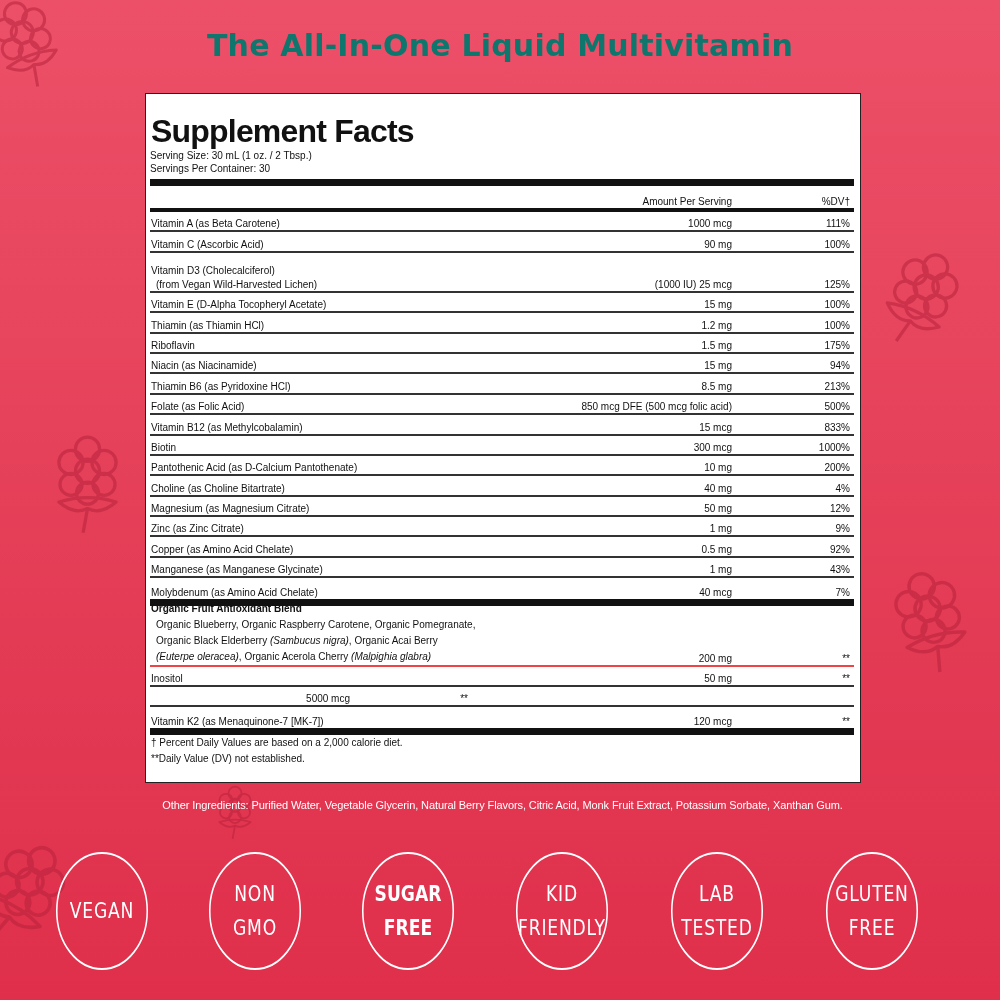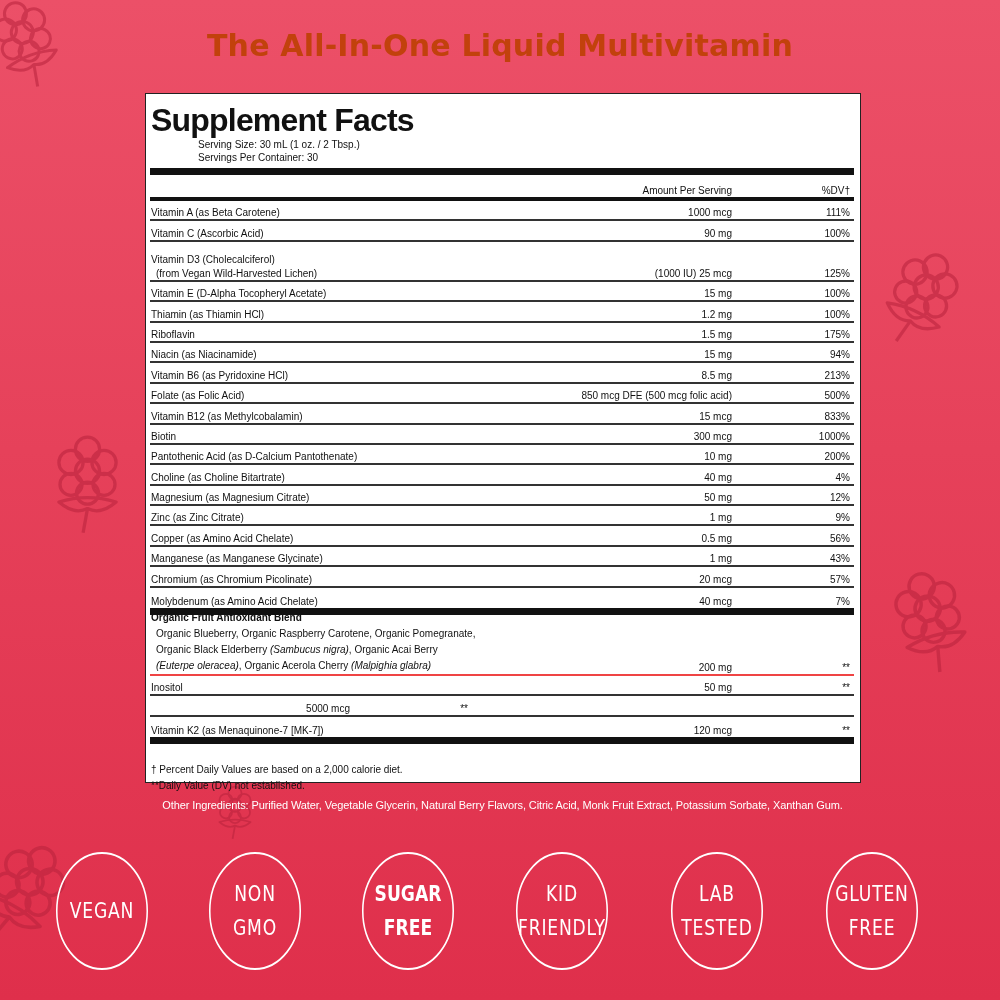--- a/index.html
+++ b/index.html
@@ -5,52 +5,52 @@
   html, body { margin: 0; padding: 0; }
   body {
     width: 1000px; height: 1000px; overflow: hidden; position: relative;
     background: linear-gradient(180deg, #ec5068 0%, #e6415a 45%, #df2f4b 100%);
     font-family: "Liberation Sans", sans-serif;
   }
   .berry { position: absolute; opacity: 0.55; }
   .berry svg { display: block; }
   .headline {
     position: absolute; top: 28px; left: 0; width: 1000px; text-align: center;
-    color: #c2410c; font-family: "DejaVu Sans", sans-serif; font-weight: bold;
+    color: #0f766e; font-family: "DejaVu Sans", sans-serif; font-weight: bold;
     font-size: 30px; letter-spacing: 0.2px;
   }
   .panel {
     position: absolute; left: 145px; top: 93px; width: 716px; height: 690px;
     background: #fff; border: 1px solid #222; box-sizing: border-box;
   }
-  .panel-inner { position: absolute; left: 4px; top: 8px; width: 704px; }
+  .panel-inner { position: absolute; left: 4px; top: 19px; width: 704px; }
   .sf-title {
     font-family: "Liberation Sans", sans-serif; font-weight: bold; font-size: 32px;
     letter-spacing: -0.8px; color: #111; line-height: 36px; margin-left: 1px;
     transform: scaleX(1.0);
   }
-  .small { font-size: 10px; color: #111; line-height: 13px; margin-left: 48px; }
+  .small { font-size: 10px; color: #111; line-height: 13px; }
   .bar-thick { height: 7px; background: #111; margin-top: 4px; }
   .bar-med { height: 4px; background: #111; }
   .row {
     display: flex; align-items: flex-end; font-size: 10px; color: #111;
     border-bottom: 2px solid #333; box-sizing: border-box; line-height: 13px;
     padding-top: 3px;
   }
   .row .name { flex: 1; padding-left: 1px; }
   .row .amt { width: 200px; text-align: right; flex: none; }
   .row .dv { width: 118px; text-align: right; flex: none; padding-right: 4px; }
   .row .sub { display: block; padding-left: 5px; margin-top: 1px; }
   .hdr { height: 22px; border-bottom: none; padding-top: 5px; }
   .r20 { height: 20.4px; }
   .blend-row { height: 61px; border-bottom: 2px solid #ef4444; }
   .blend-row .name b { font-weight: bold; }
   .blend-desc { font-size: 10px; line-height: 16px; padding-left: 5px; margin-top: 2px; color:#111; }
   .blend-desc i { font-style: italic; }
-  .foot { font-size: 10px; color: #111; line-height: 16px; padding-left: 1px; margin-top: 18px; }
+  .foot { font-size: 10px; color: #111; line-height: 16px; padding-left: 1px; margin-top: 0; }
   .other {
     position: absolute; top: 799px; left: 0; width: 1005px; text-align: center;
     color: #fff; font-size: 11px; letter-spacing: -0.1px;
   }
   .badges { position: absolute; top: 850px; left: 0; width: 992px; height: 130px; }
   .badge {
     position: absolute; top: 2px; width: 118px; height: 118px; border: 2.5px solid #fff;
     border-radius: 50%; box-sizing: border-box; display: flex; flex-direction: column;
     align-items: center; justify-content: center; color: #fff;
     font-family: "DejaVu Sans", sans-serif; font-size: 22px; line-height: 34px;
@@ -152,21 +152,21 @@
           <span class="name"><span>Riboflavin</span></span>
           <span class="amt">1.5 mg</span>
           <span class="dv">175%</span>
         </div>
         <div class="row r20">
           <span class="name"><span>Niacin (as Niacinamide)</span></span>
           <span class="amt">15 mg</span>
           <span class="dv">94%</span>
         </div>
         <div class="row r20">
-          <span class="name"><span>Vitamin B6 (as Pyridoxine HCl)</span></span>
+          <span class="name"><span>Thiamin B6 (as Pyridoxine HCl)</span></span>
           <span class="amt">8.5 mg</span>
           <span class="dv">213%</span>
         </div>
         <div class="row r20">
           <span class="name"><span>Folate (as Folic Acid)</span></span>
           <span class="amt">850 mcg DFE (500 mcg folic acid)</span>
           <span class="dv">500%</span>
         </div>
         <div class="row r20">
           <span class="name"><span>Vitamin B12 (as Methylcobalamin)</span></span>
@@ -194,31 +194,26 @@
           <span class="dv">12%</span>
         </div>
         <div class="row r20">
           <span class="name"><span>Zinc (as Zinc Citrate)</span></span>
           <span class="amt">1 mg</span>
           <span class="dv">9%</span>
         </div>
         <div class="row r20">
           <span class="name"><span>Copper (as Amino Acid Chelate)</span></span>
           <span class="amt">0.5 mg</span>
-          <span class="dv">56%</span>
+          <span class="dv">92%</span>
         </div>
         <div class="row r20">
           <span class="name"><span>Manganese (as Manganese Glycinate)</span></span>
           <span class="amt">1 mg</span>
           <span class="dv">43%</span>
-        </div>
-        <div class="row r20">
-          <span class="name"><span>Chromium (as Chromium Picolinate)</span></span>
-          <span class="amt">20 mcg</span>
-          <span class="dv">57%</span>
         </div>
         <div class="row r20" style="border-bottom: none;">
           <span class="name"><span>Molybdenum (as Amino Acid Chelate)</span></span>
           <span class="amt">40 mcg</span>
           <span class="dv">7%</span>
         </div>
       </div>
 
     <div class="bar-thick" style="margin-top:0;"></div>
     <div class="row blend-row">

